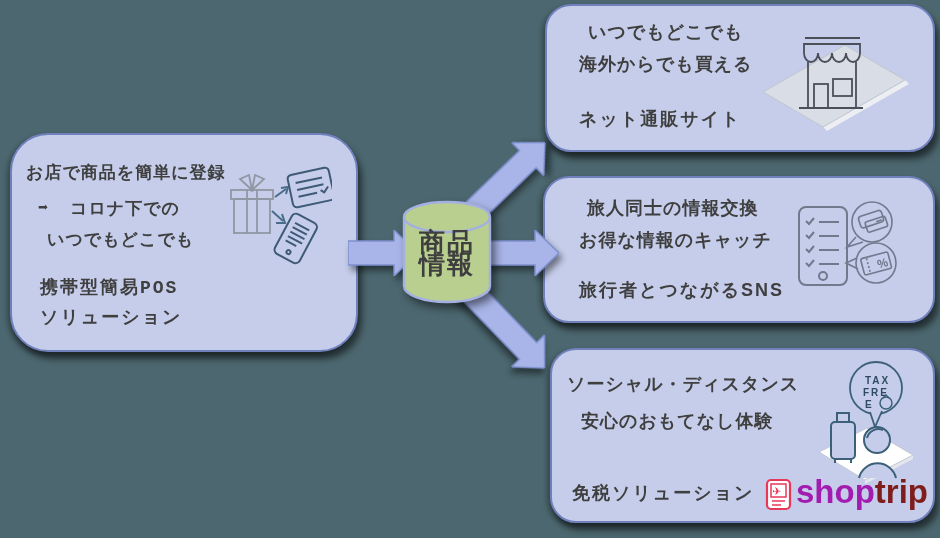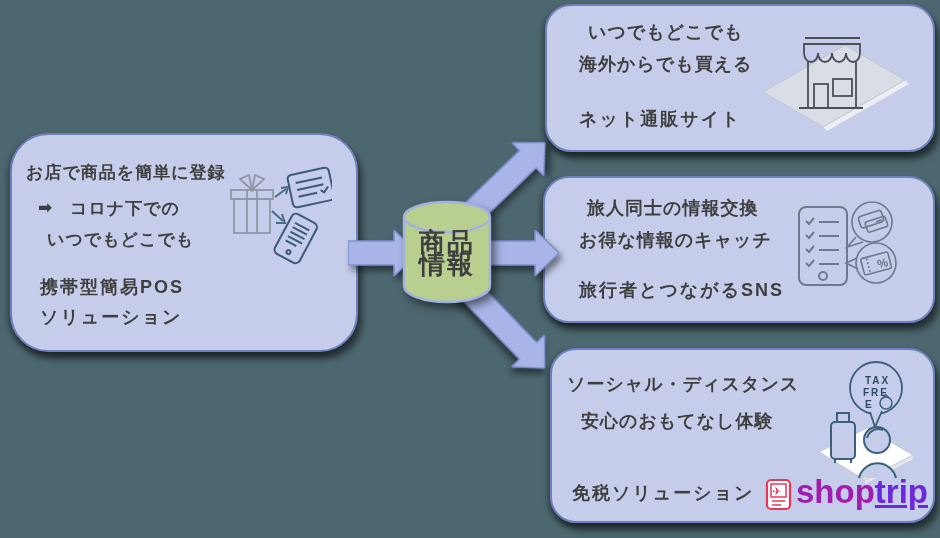--- a/index.html
+++ b/index.html
@@ -10,37 +10,37 @@
     color:#3f3f3f;
   }
   .abs{position:absolute;}
   .box{
     position:absolute;
     background:#c5cdea;
     border:2px solid #7080bc;
     box-shadow:4px 7px 6px rgba(0,0,0,.5),-3px 3px 5px rgba(0,0,0,.28);
     box-sizing:border-box;
   }
-  .box.left{border-radius:38px;}
+  .box.left{border-radius:38px;font-family:Liberation Mono, monospace;}
   .box.right{border-radius:26px;}
   .t-sm{font-size:17px;font-weight:bold;letter-spacing:1px;white-space:nowrap;}
   .t-sm2{font-size:18px;font-weight:bold;letter-spacing:1px;white-space:nowrap;}
   .t-lg{font-size:18px;font-weight:bold;letter-spacing:2px;white-space:nowrap;}
   .arrow-wrap{position:absolute;z-index:4;}
   .arrow-wrap svg{display:block;filter:drop-shadow(3px 5px 3px rgba(0,0,0,.45));}
   .hub{position:absolute;z-index:5;}
   .hub svg{display:block;filter:drop-shadow(4px 5px 4px rgba(0,0,0,.5));}
   .hub-label{
     position:absolute;z-index:6;left:403px;top:231px;width:88px;
     text-align:center;font-size:26px;font-weight:bold;line-height:22px;
     letter-spacing:2px;
   }
   .logo-text{font-size:33px;font-weight:800;letter-spacing:0;white-space:nowrap;}
   .logo-shop{color:#a21caf;}
-  .logo-trip{color:#6d28d9;text-decoration:underline;}
+  .logo-trip{color:#7f1d1d;}
   svg text{font-family:"Liberation Sans","DejaVu Sans",sans-serif;}
 </style>
 </head>
 <body>
 
 <div class="box left" style="left:10px;top:133px;width:348px;height:219px;z-index:1">
   <div class="abs t-sm" style="left:14px;top:26px">お店で商品を簡単に登録</div>
   <div class="abs t-sm" style="left:26px;top:62px">➡</div>
   <div class="abs t-sm" style="left:58px;top:62px">コロナ下での</div>
   <div class="abs t-sm" style="left:35px;top:93px">いつでもどこでも</div>

